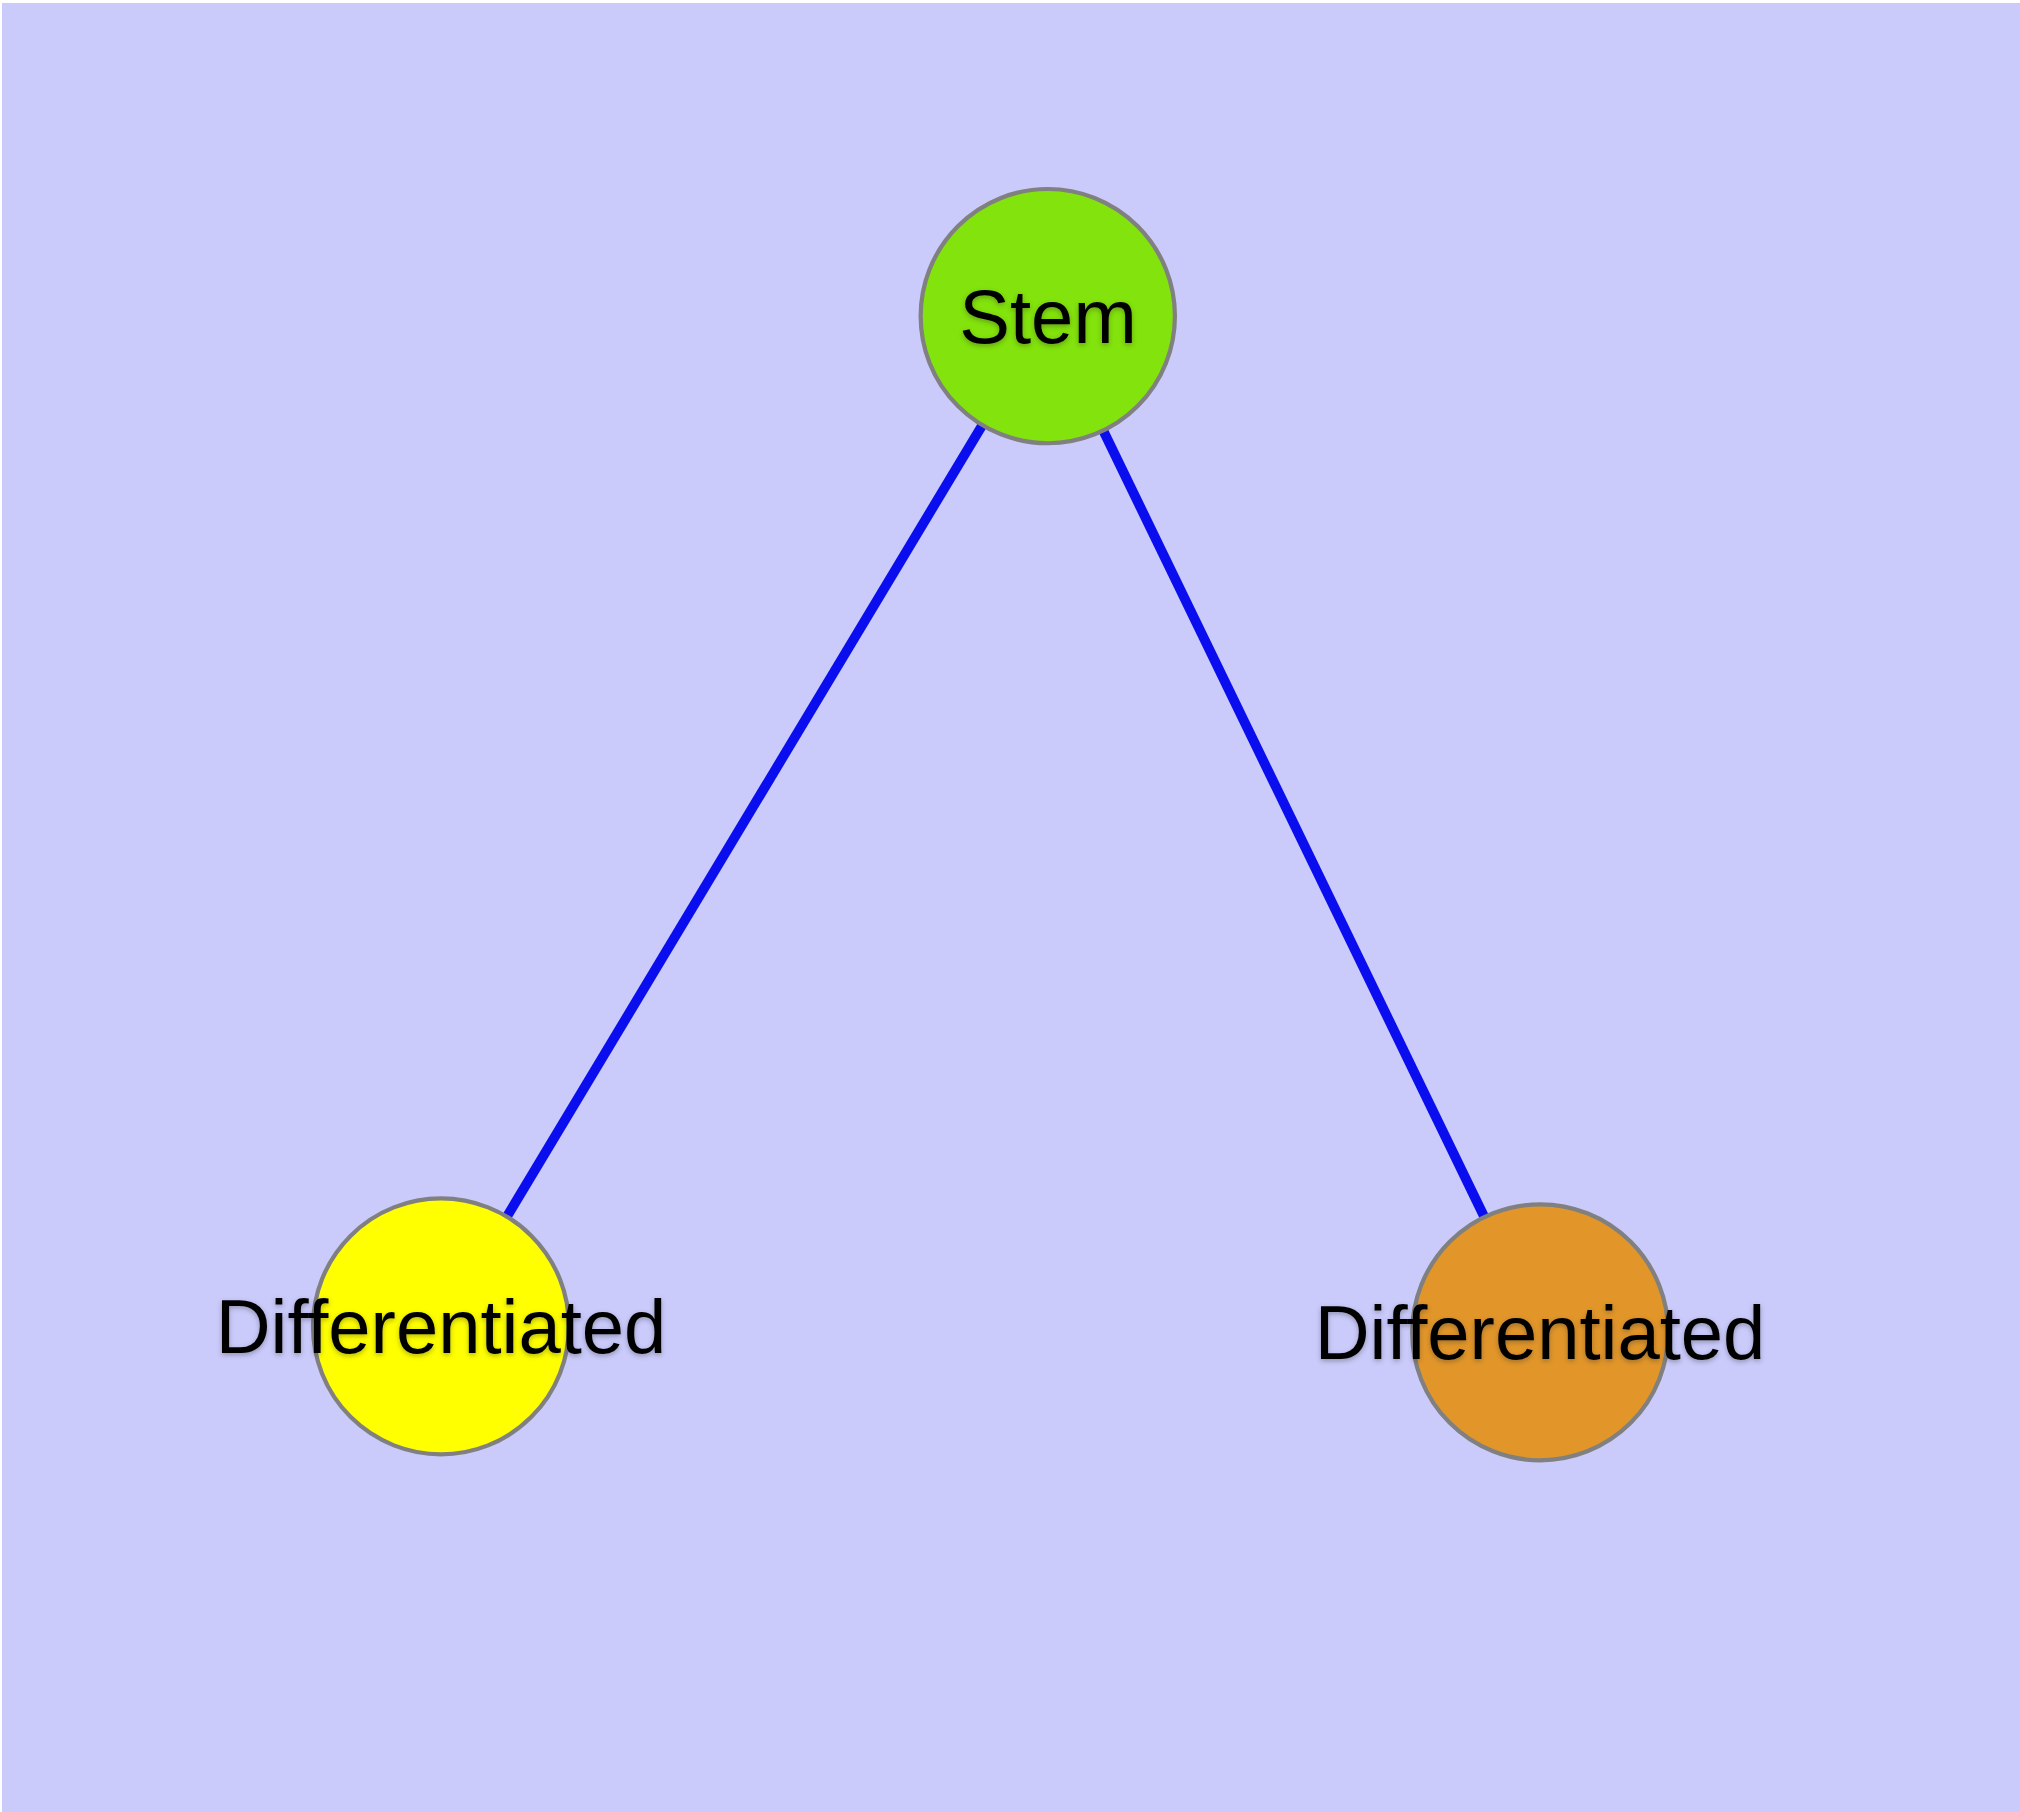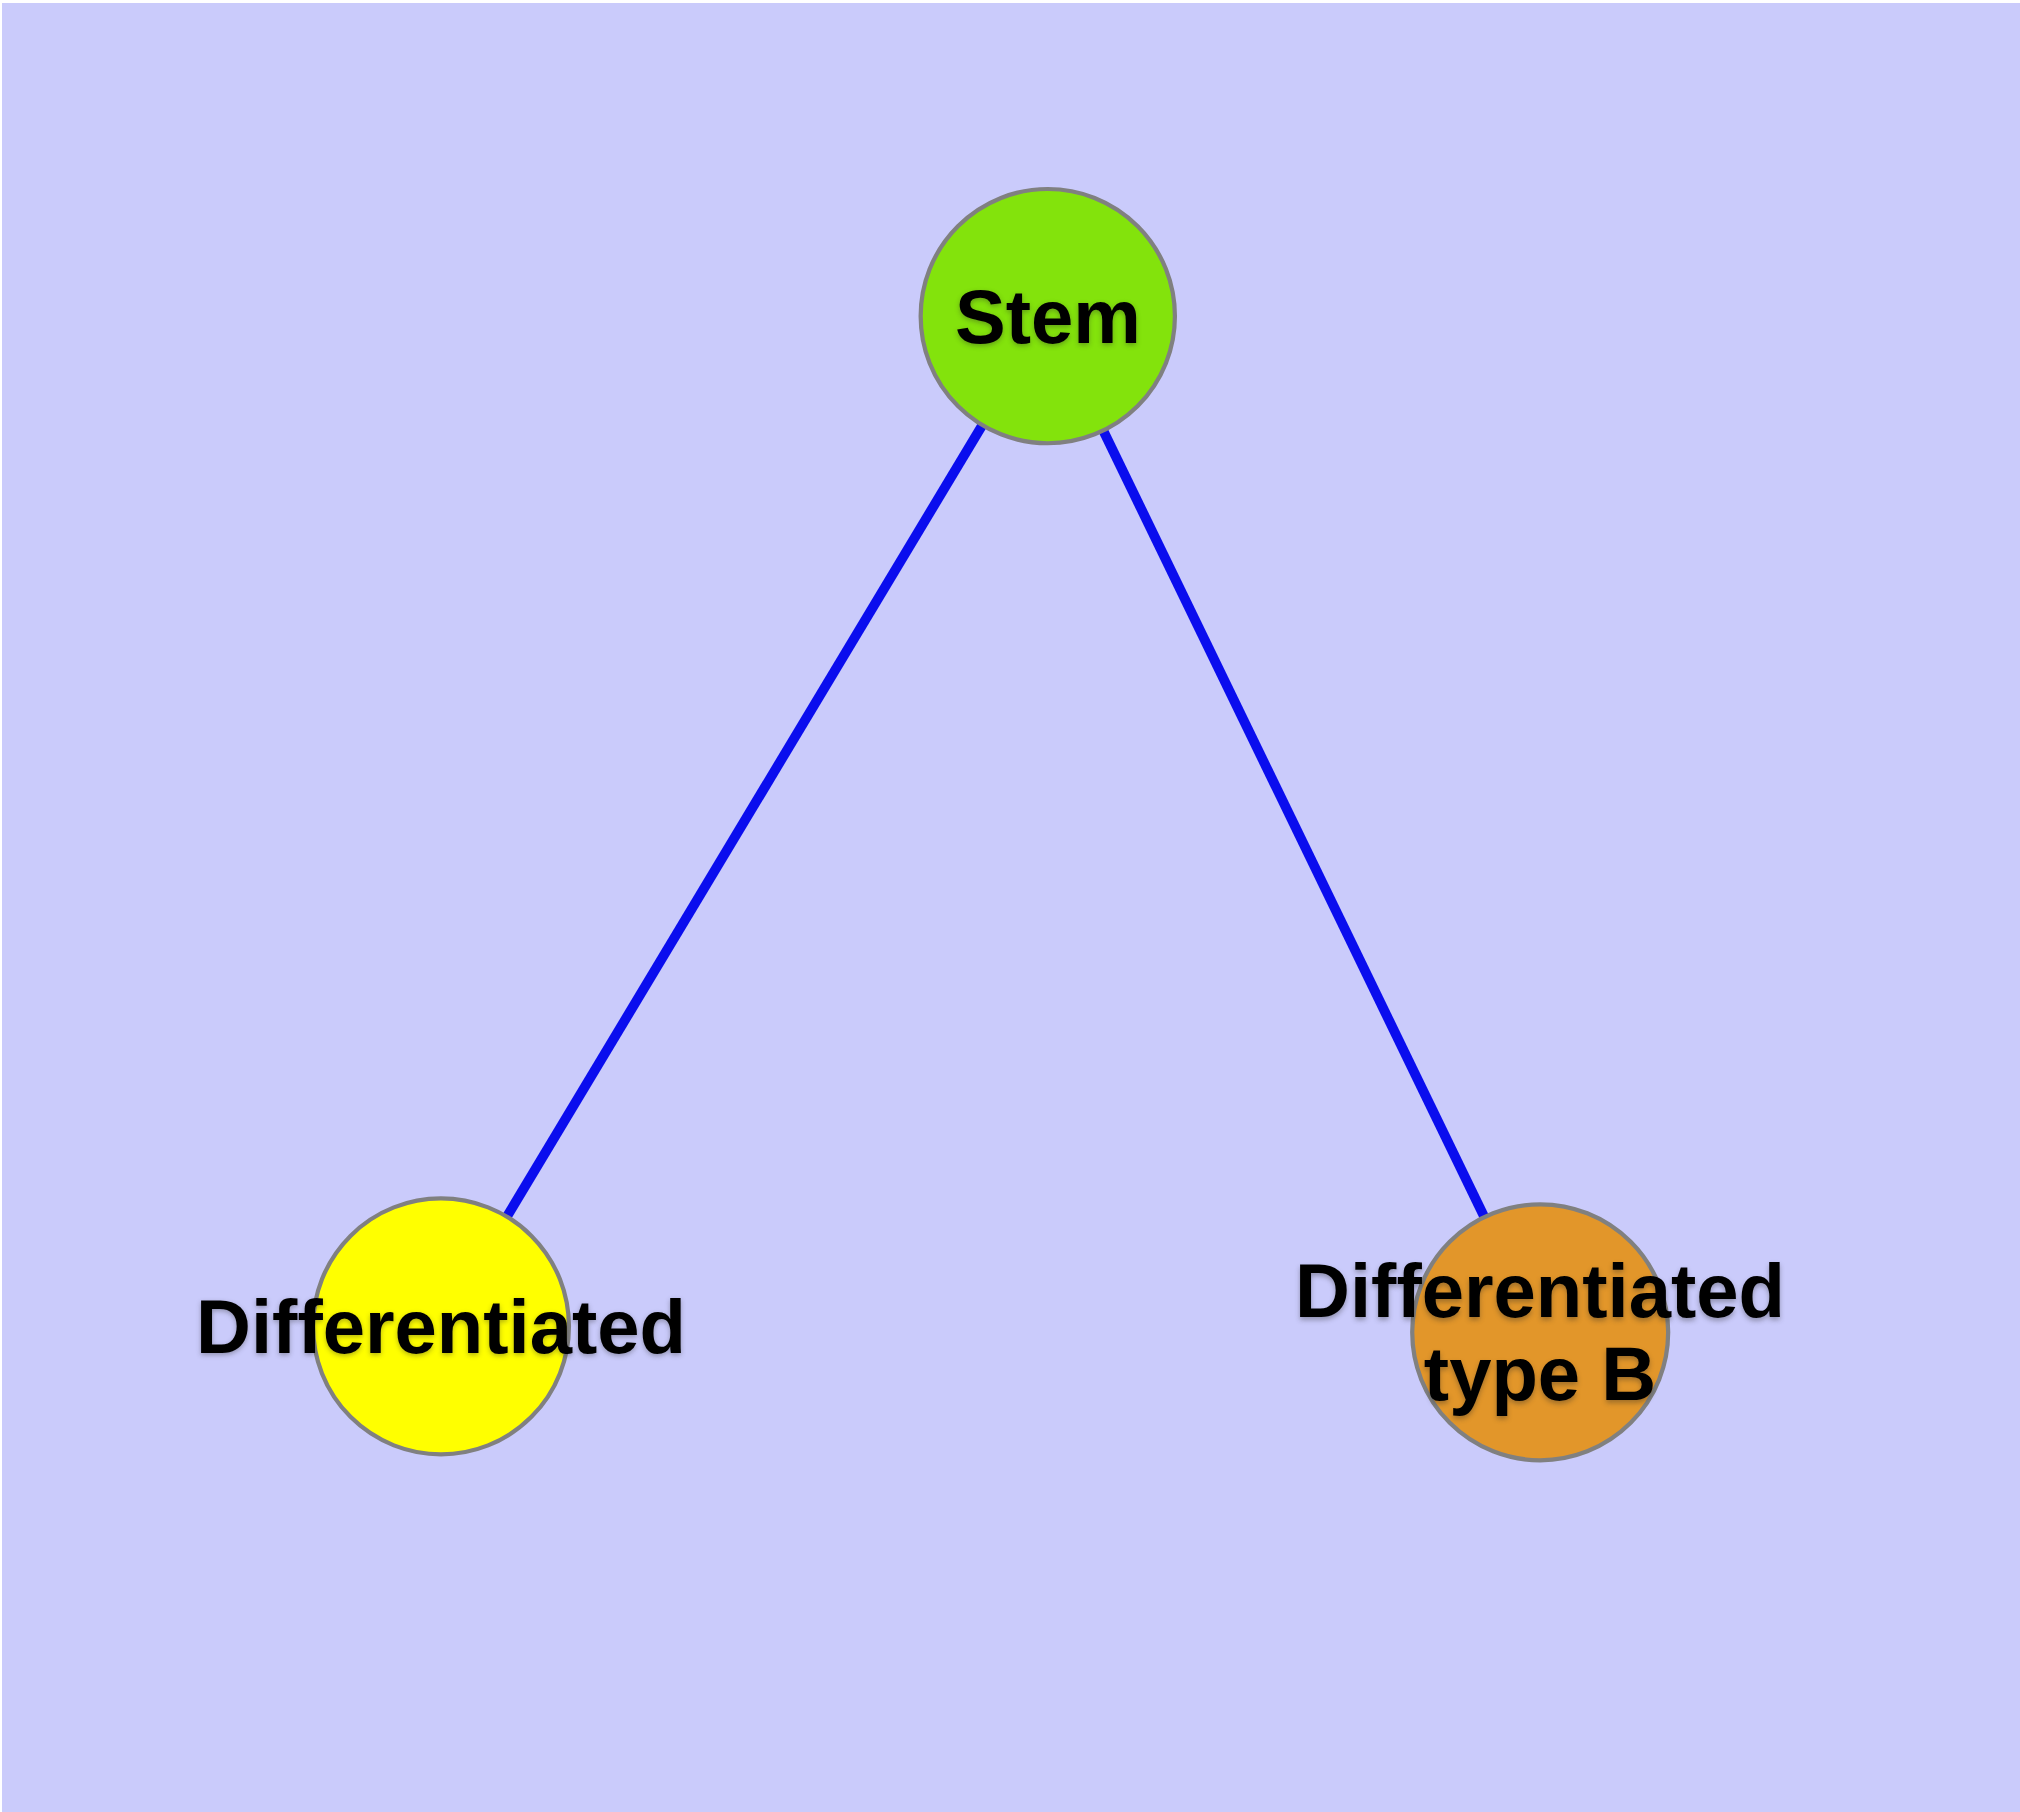--- a/index.html
+++ b/index.html
@@ -22,24 +22,23 @@
   .graph-svg {
     position: absolute;
     left: 0;
     top: 0;
     z-index: 1;
   }
   .node-label {
     position: absolute;
     z-index: 2;
     transform: translate(-50%, -50%);
-    font-weight: bold;
+    font-weight: normal;
     font-size: 76px;
     line-height: 83px;
-    text-align: center;
     white-space: nowrap;
     text-shadow: 0 2.5px 5.1px rgba(40, 40, 40, 0.35);
     pointer-events: none;
   }
 </style>
 </head>
 <body>
 
 <div class="stage" style="background: rgb(202, 203, 251);"></div>
 
@@ -54,15 +53,14 @@
 <div class="node-label" style="left: 1048px; top: 316px; color: rgb(0, 0, 0);">
   <div>Stem</div>
 </div>
 
 <div class="node-label" style="left: 441px; top: 1326px; color: rgb(0, 0, 0);">
   <div>Differentiated</div>
 </div>
 
 <div class="node-label" style="left: 1540px; top: 1332px; color: rgb(0, 0, 0);">
   <div>Differentiated</div>
-  <div>type B</div>
 </div>
 
 
 </body></html>

